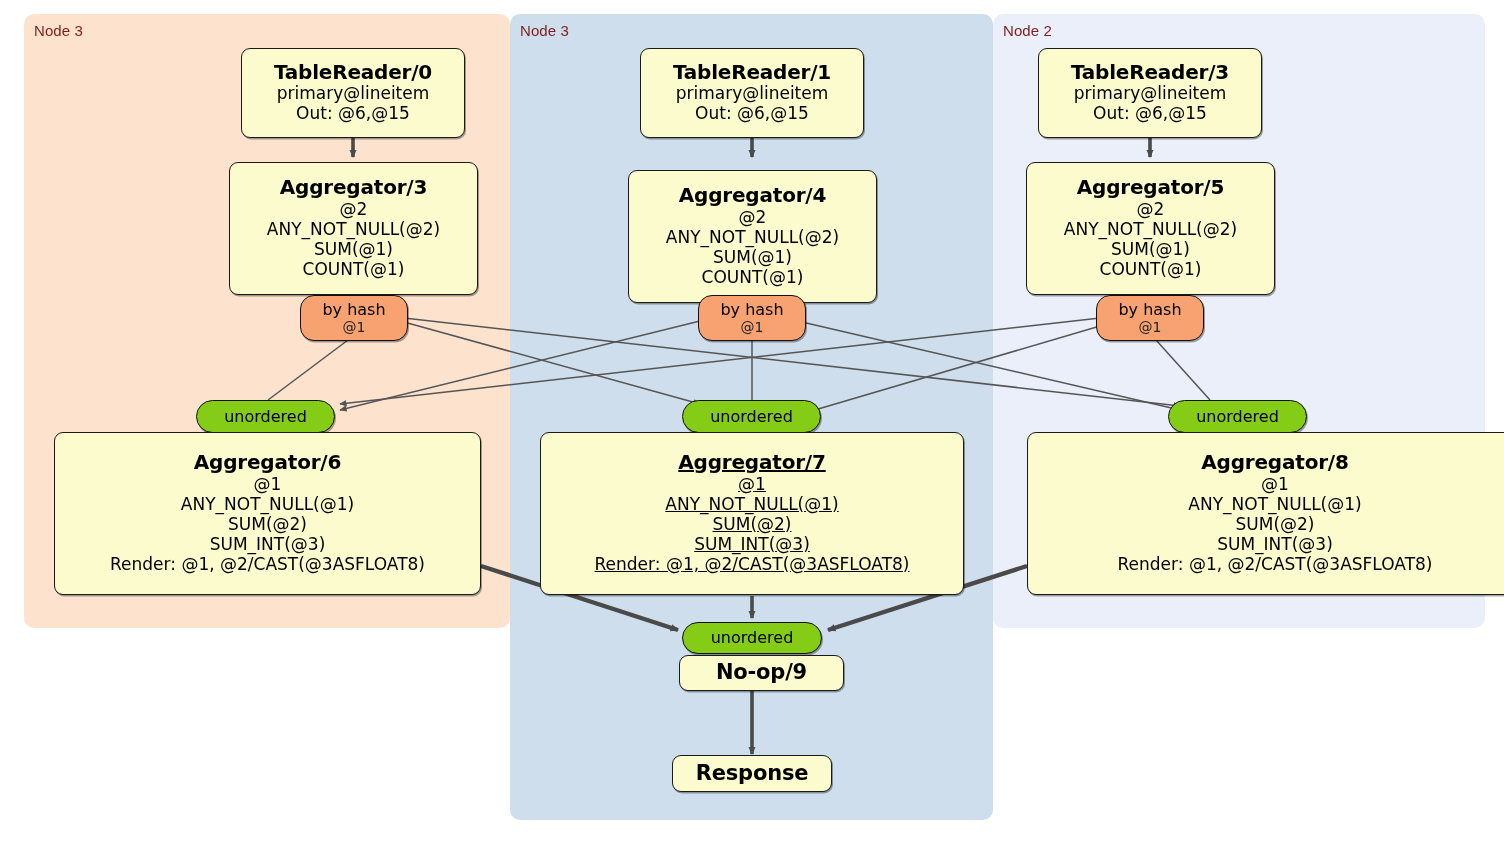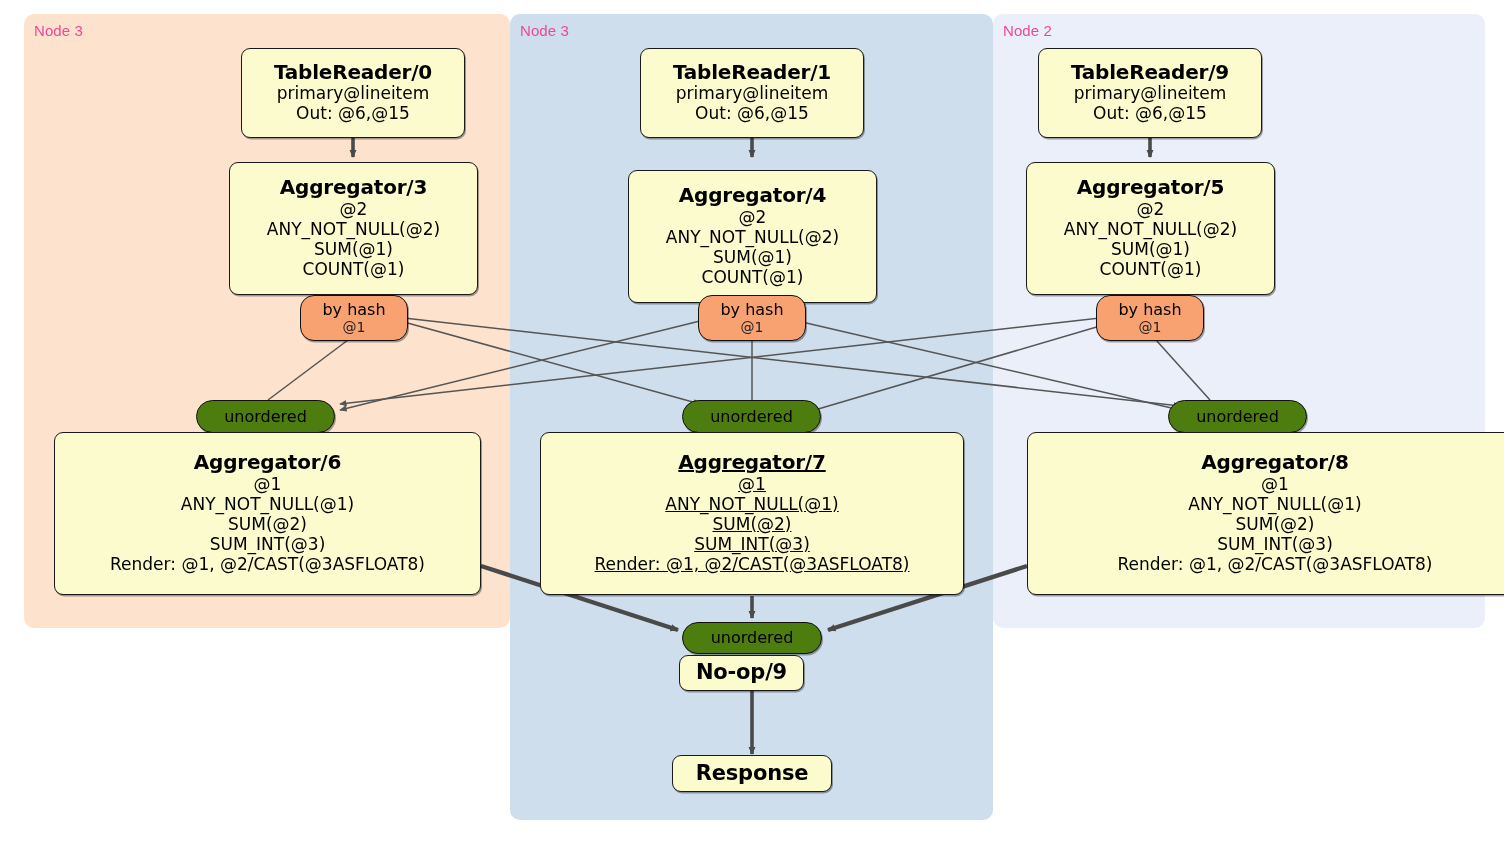--- a/index.html
+++ b/index.html
@@ -5,21 +5,21 @@
   html,body{margin:0;padding:0;background:#ffffff;}
   body{
     width:1504px;height:842px;position:relative;overflow:hidden;
     font-family:"DejaVu Sans","Liberation Sans",sans-serif;
   }
   #stage{position:absolute;left:0;top:0;width:1504px;height:842px;}
 
   
   .panel{position:absolute;border-radius:10px;}
   .panel-label{
-    position:absolute;font-size:15px;color:#ec4899;
+    position:absolute;font-size:15px;color:#7f1d1d;
     font-family:"Liberation Sans","DejaVu Sans",sans-serif;
     letter-spacing:.1px;
   }
 
   
   #edges{position:absolute;left:0;top:0;width:1504px;height:842px;pointer-events:none;}
 
   
   .node{
     position:absolute;box-sizing:border-box;
@@ -47,21 +47,21 @@
   .pill{
     position:absolute;box-sizing:border-box;
     border:1.6px solid #111;border-radius:20px;
     display:flex;flex-direction:column;justify-content:center;align-items:center;
     box-shadow:1px 1.5px 0 rgba(0,0,0,.35);
     text-align:center;
   }
   .pill .ttl{font-weight:normal;font-size:16px;line-height:1.1;}
   .pill .ln{font-size:14px;line-height:1.15;color:#222;}
   .pill.hash{background:#F8A272;border-radius:14px;}
-  .pill.unord{background:#4d7c0f;border-radius:17px;}
+  .pill.unord{background:#84cc16;border-radius:17px;}
   .pill.unord .ttl{font-size:16px;}
 </style>
 </head>
 <body>
 
 <div id="stage">
 
   <div class="panel" style="left:24px;top:14px;width:486px;height:614px;background:#FDE3CE;"></div>
   <div class="panel" style="left:510px;top:14px;width:483px;height:806px;background:#CEDEEC;"></div>
   <div class="panel" style="left:993px;top:14px;width:492px;height:614px;background:#EBEFF9;"></div>
@@ -141,21 +141,21 @@
     <div class="ln">Out: @6,@15</div>
   </div>
 
   <div class="node op-box" style="left:640px;top:48px;width:224px;height:90px;">
     <div class="ttl">TableReader/1</div>
     <div class="ln">primary@lineitem</div>
     <div class="ln">Out: @6,@15</div>
   </div>
 
   <div class="node op-box" style="left:1038px;top:48px;width:224px;height:90px;">
-    <div class="ttl">TableReader/9</div>
+    <div class="ttl">TableReader/3</div>
     <div class="ln">primary@lineitem</div>
     <div class="ln">Out: @6,@15</div>
   </div>
 
   <div class="node op-box" style="left:229px;top:162px;width:249px;height:133px;">
     <div class="ttl">Aggregator/3</div>
     <div class="ln">@2</div>
     <div class="ln">ANY_NOT_NULL(@2)</div>
     <div class="ln">SUM(@1)</div>
     <div class="ln">COUNT(@1)</div>
@@ -228,21 +228,21 @@
     <div class="ln">ANY_NOT_NULL(@1)</div>
     <div class="ln">SUM(@2)</div>
     <div class="ln">SUM_INT(@3)</div>
     <div class="ln">Render: @1, @2/CAST(@3ASFLOAT8)</div>
   </div>
 
   <div class="pill unord" style="left:682px;top:622px;width:140px;height:32px;">
     <div class="ttl">unordered</div>
   </div>
 
-  <div class="node small-box" style="left:679px;top:655px;width:125px;height:36px;">
+  <div class="node small-box" style="left:679px;top:655px;width:165px;height:36px;">
     <div class="ttl">No-op/9</div>
   </div>
 
   <div class="node small-box" style="left:672px;top:755px;width:160px;height:37px;">
     <div class="ttl">Response</div>
   </div>
 
 </div>
 
 </body></html>

